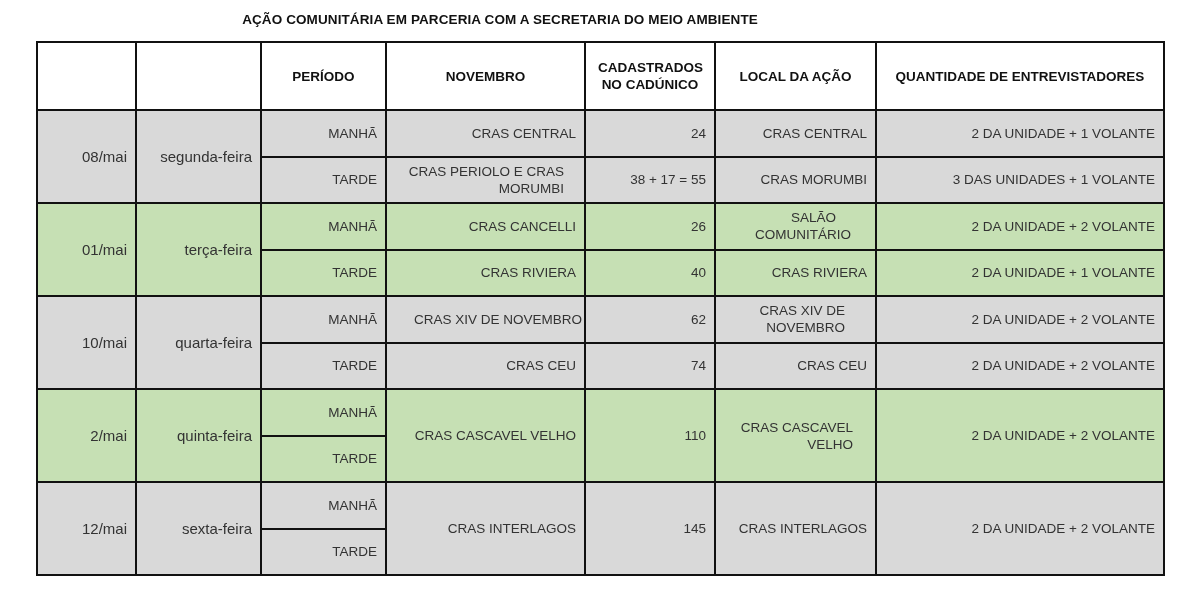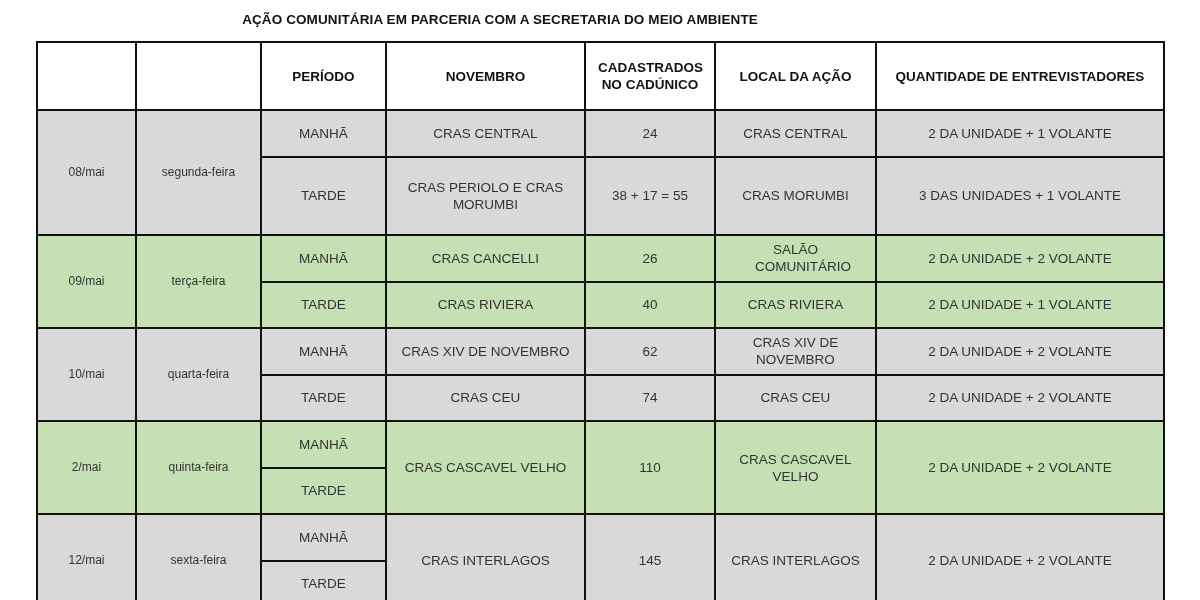--- a/index.html
+++ b/index.html
@@ -5,24 +5,24 @@
   html, body { margin: 0; padding: 0; background: #ffffff; }
   body { width: 1200px; height: 600px; position: relative; overflow: hidden;
          font-family: "Liberation Sans", "DejaVu Sans", sans-serif; color: #222; }
   .title { position: absolute; left: 0; top: 12px; width: 1000px; text-align: center;
            font-weight: bold; font-size: 13.5px; letter-spacing: 0.1px; color: #111; }
   table { position: absolute; left: 36px; top: 41px; border-collapse: collapse;
           table-layout: fixed; width: 1127px; }
   td, th { border: 2px solid #111; text-align: center; vertical-align: middle;
            font-size: 13.5px; padding: 0 8px; line-height: 17px; }
   th { background: #ffffff; font-weight: bold; color: #111; height: 56px; }
-  td { height: 44.5px; font-weight: normal; color: #333; }
+  td { height: 44.5px; font-weight: normal; color: #333; text-align: right; }
   tr.gray td { background: #d9d9d9; }
   tr.green td { background: #c6e0b4; }
-  td.date, td.day { font-size: 12px; }
+  td.date, td.day { font-size: 15px; }
 </style>
 </head>
 <body>
 
 <div class="title">AÇÃO COMUNITÁRIA EM PARCERIA COM A SECRETARIA DO MEIO AMBIENTE</div>
 
 <table>
   <colgroup>
     <col style="width:99px">
       <col style="width:125px">
@@ -49,28 +49,28 @@
       <td class="date" rowspan="2">08/mai</td>
       <td class="day" rowspan="2">segunda-feira</td>
       <td>MANHÃ</td>
       <td>CRAS CENTRAL</td>
       <td>24</td>
       <td>CRAS CENTRAL</td>
       <td>2 DA UNIDADE + 1 VOLANTE</td>
     </tr>
     <tr class="gray">
       <td>TARDE</td>
-      <td style="padding:16px 20px">CRAS PERIOLO E CRAS MORUMBI</td>
+      <td style="padding:0 20px">CRAS PERIOLO E CRAS MORUMBI</td>
       <td>38 + 17 = 55</td>
       <td>CRAS MORUMBI</td>
       <td>3 DAS UNIDADES + 1 VOLANTE</td>
     </tr>
 
     <tr class="green">
-      <td class="date" rowspan="2">09/mai</td>
+      <td class="date" rowspan="2">01/mai</td>
       <td class="day" rowspan="2">terça-feira</td>
       <td>MANHÃ</td>
       <td>CRAS CANCELLI</td>
       <td>26</td>
       <td style="padding:0 39px">SALÃO COMUNITÁRIO</td>
       <td>2 DA UNIDADE + 2 VOLANTE</td>
     </tr>
     <tr class="green">
       <td>TARDE</td>
       <td>CRAS RIVIERA</td>

